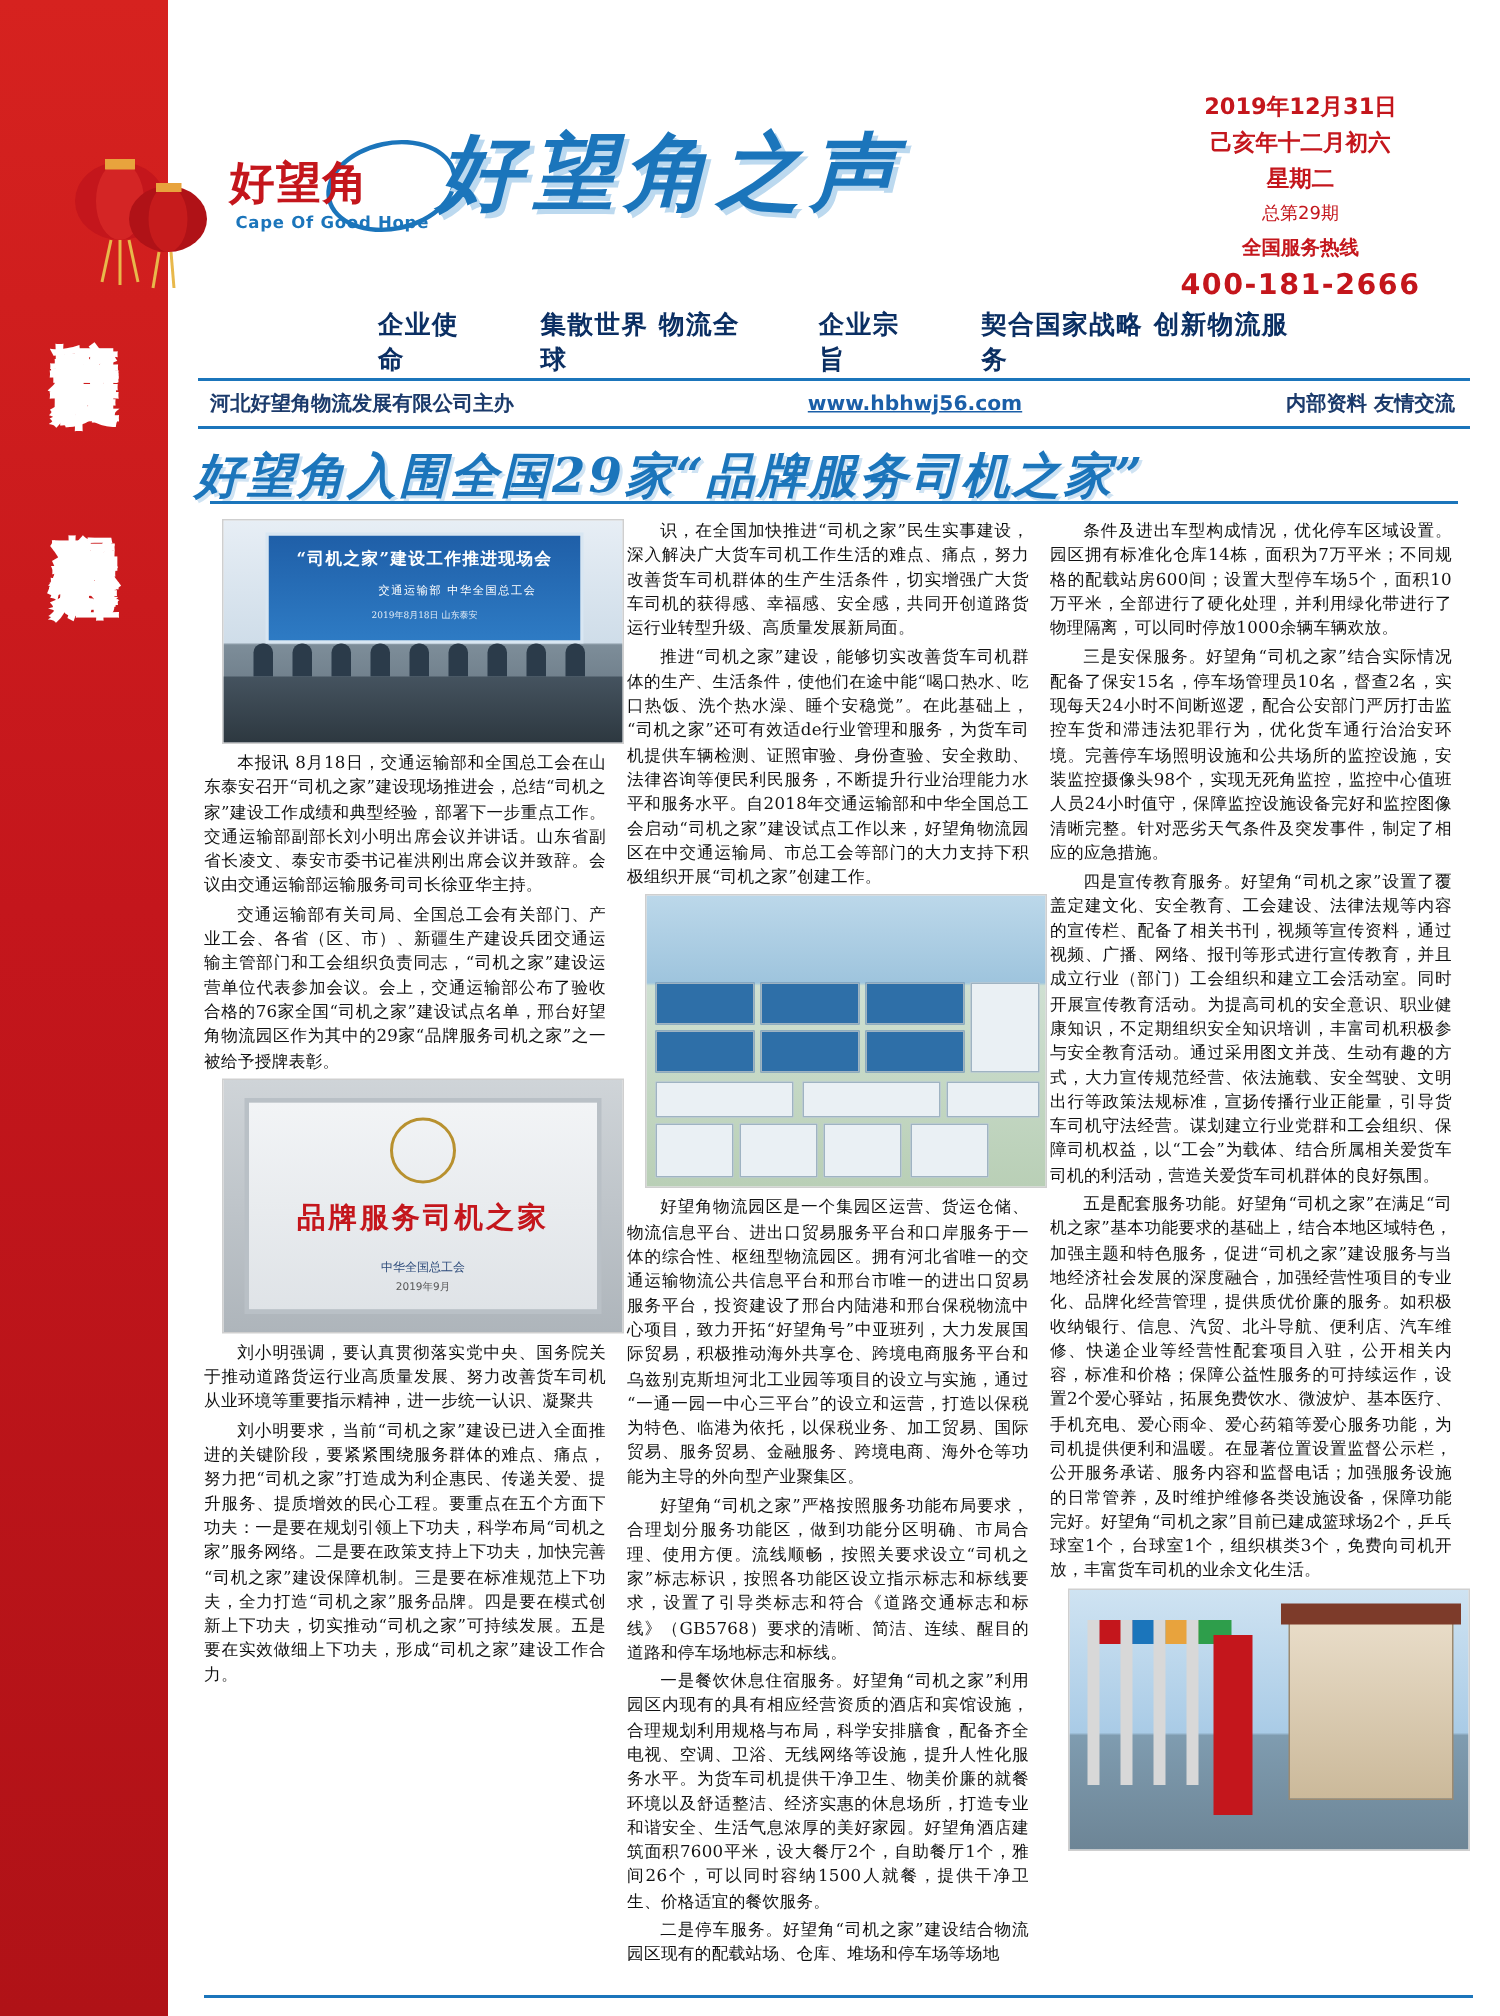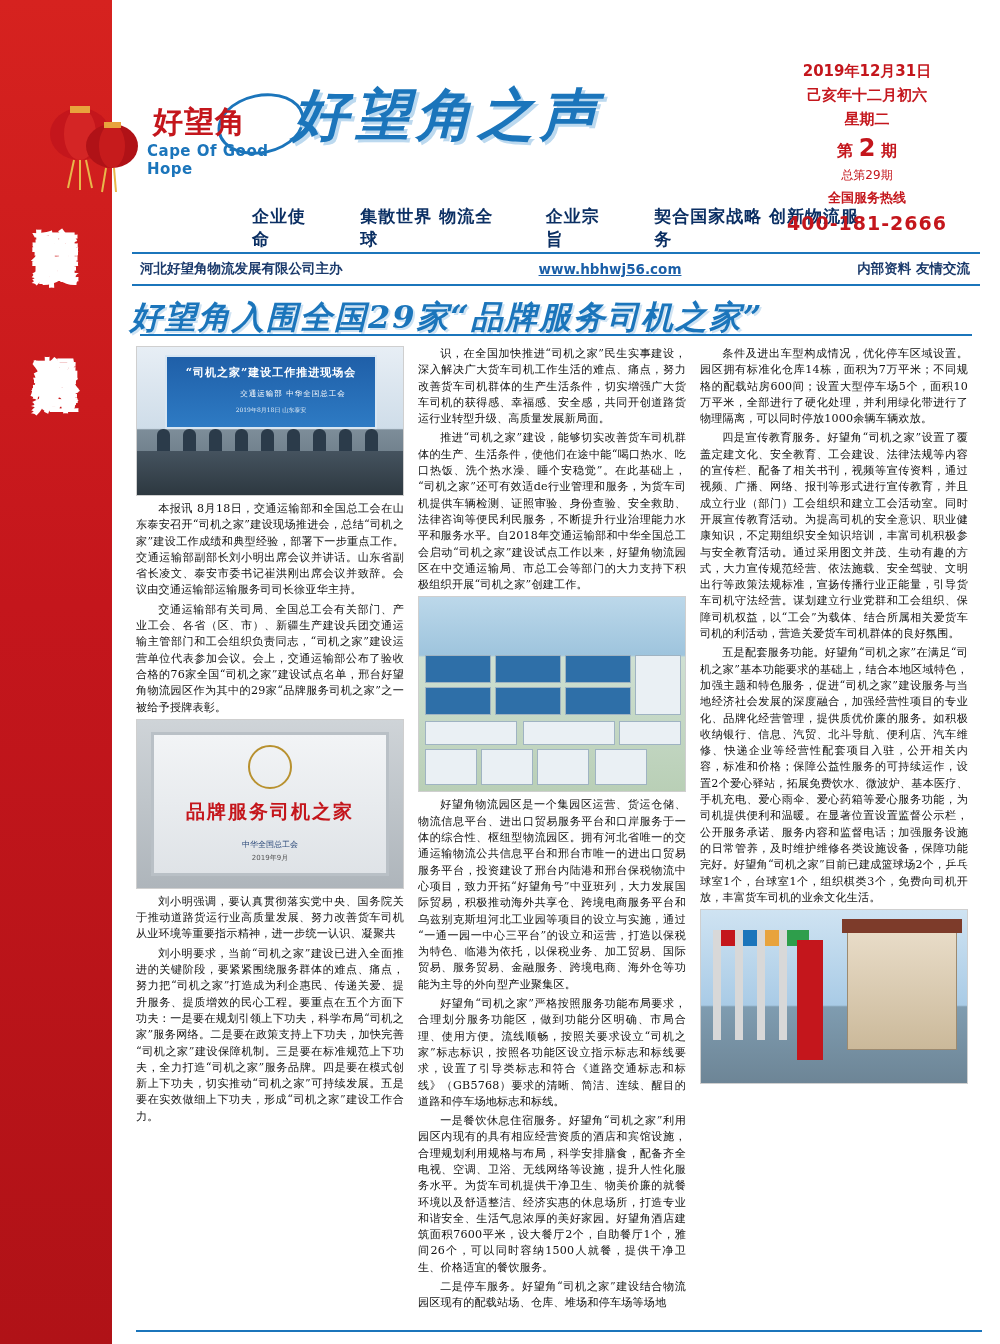--- a/index.html
+++ b/index.html
@@ -41,22 +41,22 @@
   }
   .logo-badge{
     position:absolute;left:35px;top:96px;width:150px;height:72px;
   }
   .logo-badge .lb-cn{
     position:absolute;left:6px;top:6px;
     font-family:"DejaVu Serif","Liberation Serif",serif;
     font-weight:bold;font-size:30px;color:#c4161c;letter-spacing:1px;
   }
   .logo-badge .lb-en{
-    position:absolute;left:0;top:46px;
-    font-size:15px;color:#1b75bb;letter-spacing:0.5px;font-weight:bold;
+    position:absolute;left:10px;top:46px;
+    font-size:11px;color:#1b75bb;letter-spacing:0.5px;font-weight:bold;
   }
   .logo-badge .ring{
     position:absolute;left:70px;top:-2px;width:82px;height:54px;
     border:3px solid #1b75bb;border-radius:50%;
     transform:rotate(-12deg);
   }
   .title-cn{
     position:absolute;left:180px;top:78px;
     font-family:"DejaVu Serif","Liberation Serif",serif;
     font-size:56px;font-weight:bold;font-style:italic;
@@ -120,21 +120,21 @@
   .col p{
     margin:0 0 3px 0;
     font-family:"DejaVu Serif","Liberation Serif",serif;
     font-size:11.1px;line-height:1.47;
     color:#111;text-align:justify;
     text-indent:2em;
     letter-spacing:0.2px;
   }
   .lead-label{font-weight:bold;}
   .photo{
-    width:100%;margin:0 0 5px 0;position:relative;overflow:hidden;
+    width:100%;margin:0 0 5px 12px;position:relative;overflow:hidden;
     border:1px solid #cfcfcf;box-sizing:border-box;
   }
   .cap{
     font-family:"DejaVu Serif","Liberation Serif",serif;
     font-size:10.5px;color:#333;margin:0 0 5px 0;line-height:1.4;
   }
   
   .ph1{height:150px;background:linear-gradient(180deg,#e7eef5 0%,#cfdde9 55%,#7d8d99 56%,#5c6b77 100%);}
   .ph1 .screen{
     position:absolute;left:28px;top:8px;width:212px;height:74px;
@@ -216,25 +216,20 @@
     <span class="s-k">企业使命</span>
     <span class="s-v">集散世界 物流全球</span>
     <span class="s-k">企业宗旨</span>
     <span class="s-v">契合国家战略 创新物流服务</span>
   </div>
 
   <div class="dateblock">
     <div class="d1">2019年12月31日</div>
     <div class="d2">己亥年十二月初六</div>
     <div class="d3">星期二</div>
-    <div class="d4">
-      <span>第</span>
-      <b>2</b>
-      <span>期</span>
-    </div>
     <div class="d5">总第29期</div>
     <div class="d6">全国服务热线</div>
     <div class="d7">400-181-2666</div>
   </div>
 
   <div class="topbar">
     <div class="tb-l">河北好望角物流发展有限公司主办</div>
     <div class="tb-c">www.hbhwj56.com</div>
     <div class="tb-r">内部资料  友情交流</div>
   </div>
@@ -308,20 +303,21 @@
 
     <p class="cap"></p>
     <p>好望角物流园区是一个集园区运营、货运仓储、物流信息平台、进出口贸易服务平台和口岸服务于一体的综合性、枢纽型物流园区。拥有河北省唯一的交通运输物流公共信息平台和邢台市唯一的进出口贸易服务平台，投资建设了邢台内陆港和邢台保税物流中心项目，致力开拓“好望角号”中亚班列，大力发展国际贸易，积极推动海外共享仓、跨境电商服务平台和乌兹别克斯坦河北工业园等项目的设立与实施，通过“一通一园一中心三平台”的设立和运营，打造以保税为特色、临港为依托，以保税业务、加工贸易、国际贸易、服务贸易、金融服务、跨境电商、海外仓等功能为主导的外向型产业聚集区。</p>
     <p>好望角“司机之家”严格按照服务功能布局要求，合理划分服务功能区，做到功能分区明确、市局合理、使用方便。流线顺畅，按照关要求设立“司机之家”标志标识，按照各功能区设立指示标志和标线要求，设置了引导类标志和符合《道路交通标志和标线》（GB5768）要求的清晰、简洁、连续、醒目的道路和停车场地标志和标线。</p>
     <p>一是餐饮休息住宿服务。好望角“司机之家”利用园区内现有的具有相应经营资质的酒店和宾馆设施，合理规划利用规格与布局，科学安排膳食，配备齐全电视、空调、卫浴、无线网络等设施，提升人性化服务水平。为货车司机提供干净卫生、物美价廉的就餐环境以及舒适整洁、经济实惠的休息场所，打造专业和谐安全、生活气息浓厚的美好家园。好望角酒店建筑面积7600平米，设大餐厅2个，自助餐厅1个，雅间26个，可以同时容纳1500人就餐，提供干净卫生、价格适宜的餐饮服务。</p>
     <p>二是停车服务。好望角“司机之家”建设结合物流园区现有的配载站场、仓库、堆场和停车场等场地</p>
   </div>
 
   <div class="col">
     <p>条件及进出车型构成情况，优化停车区域设置。园区拥有标准化仓库14栋，面积为7万平米；不同规格的配载站房600间；设置大型停车场5个，面积10万平米，全部进行了硬化处理，并利用绿化带进行了物理隔离，可以同时停放1000余辆车辆欢放。</p>
+    <p>三是安保服务。好望角“司机之家”结合实际情况配备了保安15名，停车场管理员10名，督查2名，实现每天24小时不间断巡逻，配合公安部门严厉打击监控车货和滞违法犯罪行为，优化货车通行治治安环境。完善停车场照明设施和公共场所的监控设施，安装监控摄像头98个，实现无死角监控，监控中心值班人员24小时值守，保障监控设施设备完好和监控图像清晰完整。针对恶劣天气条件及突发事件，制定了相应的应急措施。</p>
     <p>四是宣传教育服务。好望角“司机之家”设置了覆盖定建文化、安全教育、工会建设、法律法规等内容的宣传栏、配备了相关书刊，视频等宣传资料，通过视频、广播、网络、报刊等形式进行宣传教育，并且成立行业（部门）工会组织和建立工会活动室。同时开展宣传教育活动。为提高司机的安全意识、职业健康知识，不定期组织安全知识培训，丰富司机积极参与安全教育活动。通过采用图文并茂、生动有趣的方式，大力宣传规范经营、依法施载、安全驾驶、文明出行等政策法规标准，宣扬传播行业正能量，引导货车司机守法经营。谋划建立行业党群和工会组织、保障司机权益，以“工会”为载体、结合所属相关爱货车司机的利活动，营造关爱货车司机群体的良好氛围。</p>
     <p>五是配套服务功能。好望角“司机之家”在满足“司机之家”基本功能要求的基础上，结合本地区域特色，加强主题和特色服务，促进“司机之家”建设服务与当地经济社会发展的深度融合，加强经营性项目的专业化、品牌化经营管理，提供质优价廉的服务。如积极收纳银行、信息、汽贸、北斗导航、便利店、汽车维修、快递企业等经营性配套项目入驻，公开相关内容，标准和价格；保障公益性服务的可持续运作，设置2个爱心驿站，拓展免费饮水、微波炉、基本医疗、手机充电、爱心雨伞、爱心药箱等爱心服务功能，为司机提供便利和温暖。在显著位置设置监督公示栏，公开服务承诺、服务内容和监督电话；加强服务设施的日常管养，及时维护维修各类设施设备，保障功能完好。好望角“司机之家”目前已建成篮球场2个，乒乓球室1个，台球室1个，组织棋类3个，免费向司机开放，丰富货车司机的业余文化生活。</p>
 
     <div class="photo ph4">
       <div class="flag" style="left:12px">
           <b style="background:#c4161c"></b>
         </div>
       <div class="flag" style="left:34px">
           <b style="background:#1b75bb"></b>
         </div>

